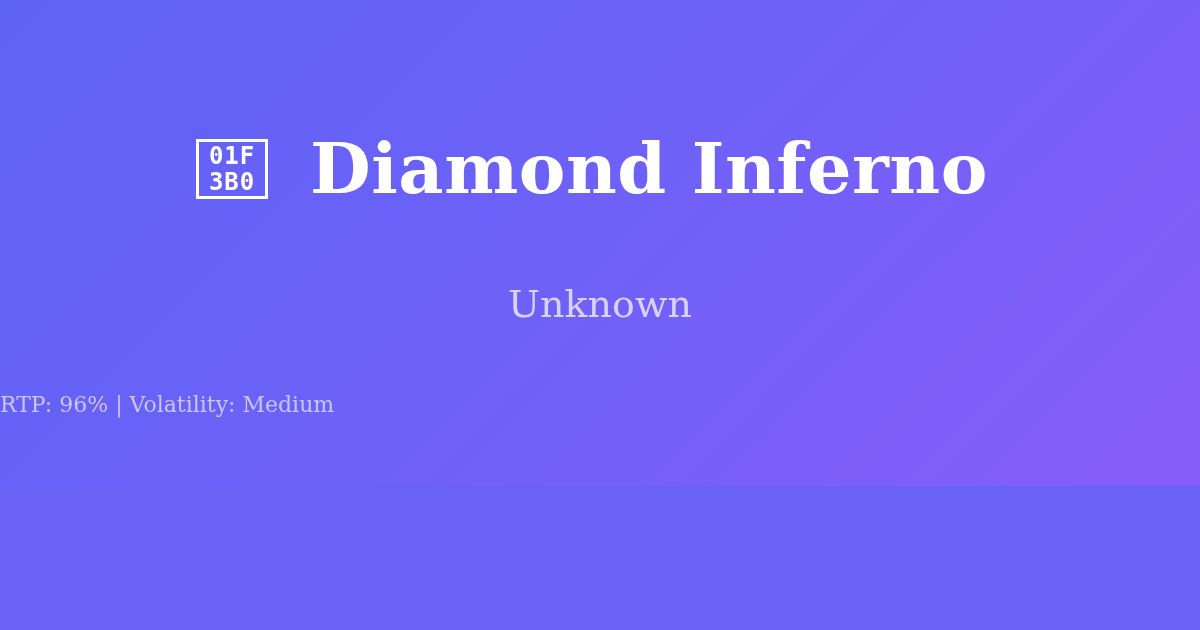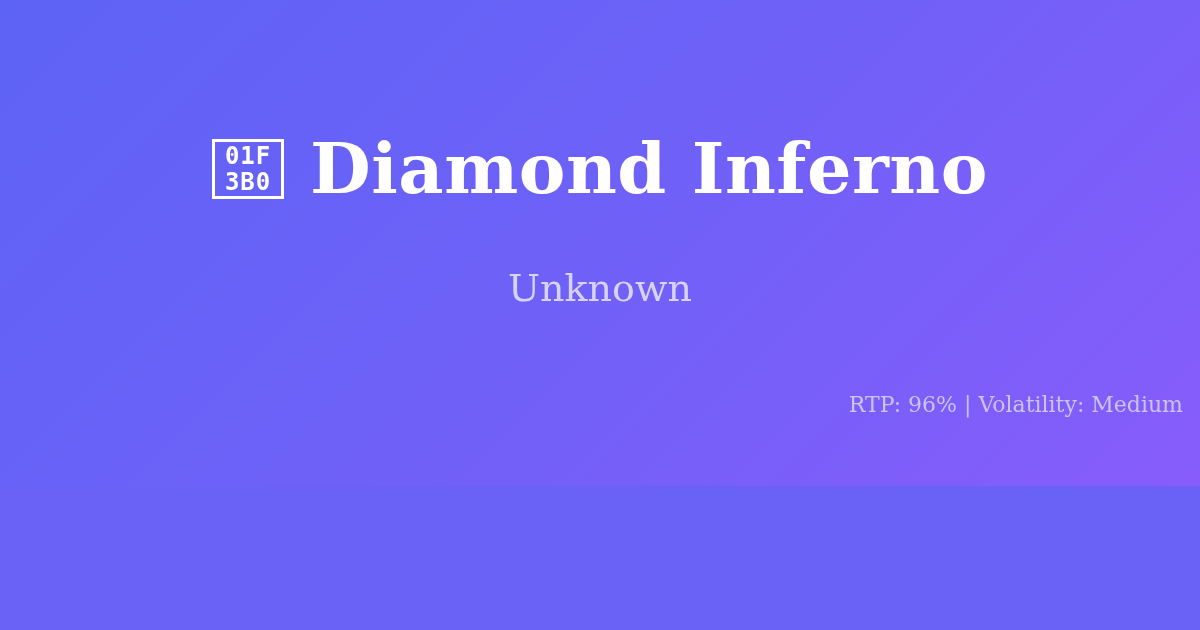--- a/index.html
+++ b/index.html
@@ -16,21 +16,21 @@
   .og-card {
     position: relative;
     box-sizing: border-box;
     width: 1200px;
     height: 486px;
     background: linear-gradient(135deg, #5d63f5 0%, #6f61f8 50%, #875cfa 100%);
     display: flex;
     flex-direction: column;
     align-items: center;
     justify-content: center;
-    text-align: right;
+    text-align: left;
   }
   .center-block {
     position: absolute;
     left: 0;
     right: 0;
     top: 0;
     height: 460px;
     display: flex;
     flex-direction: column;
     align-items: center;
@@ -58,21 +58,21 @@
   .tofu-icon .hex {
     display: block;
     font-family: "DejaVu Sans Mono", "Liberation Mono", monospace;
     font-size: 24px;
     font-weight: 700;
     letter-spacing: 1px;
     color: #ffffff;
     line-height: 26px;
   }
   .game-title {
-    margin: 0;
+    margin: 16px;
     font-family: "DejaVu Serif", "Liberation Serif", serif;
     font-size: 70px;
     font-weight: 700;
     color: #ffffff;
     letter-spacing: 0.5px;
     line-height: 1.05;
   }
   .provider {
     margin: 16px;
     margin-top: 60px;

